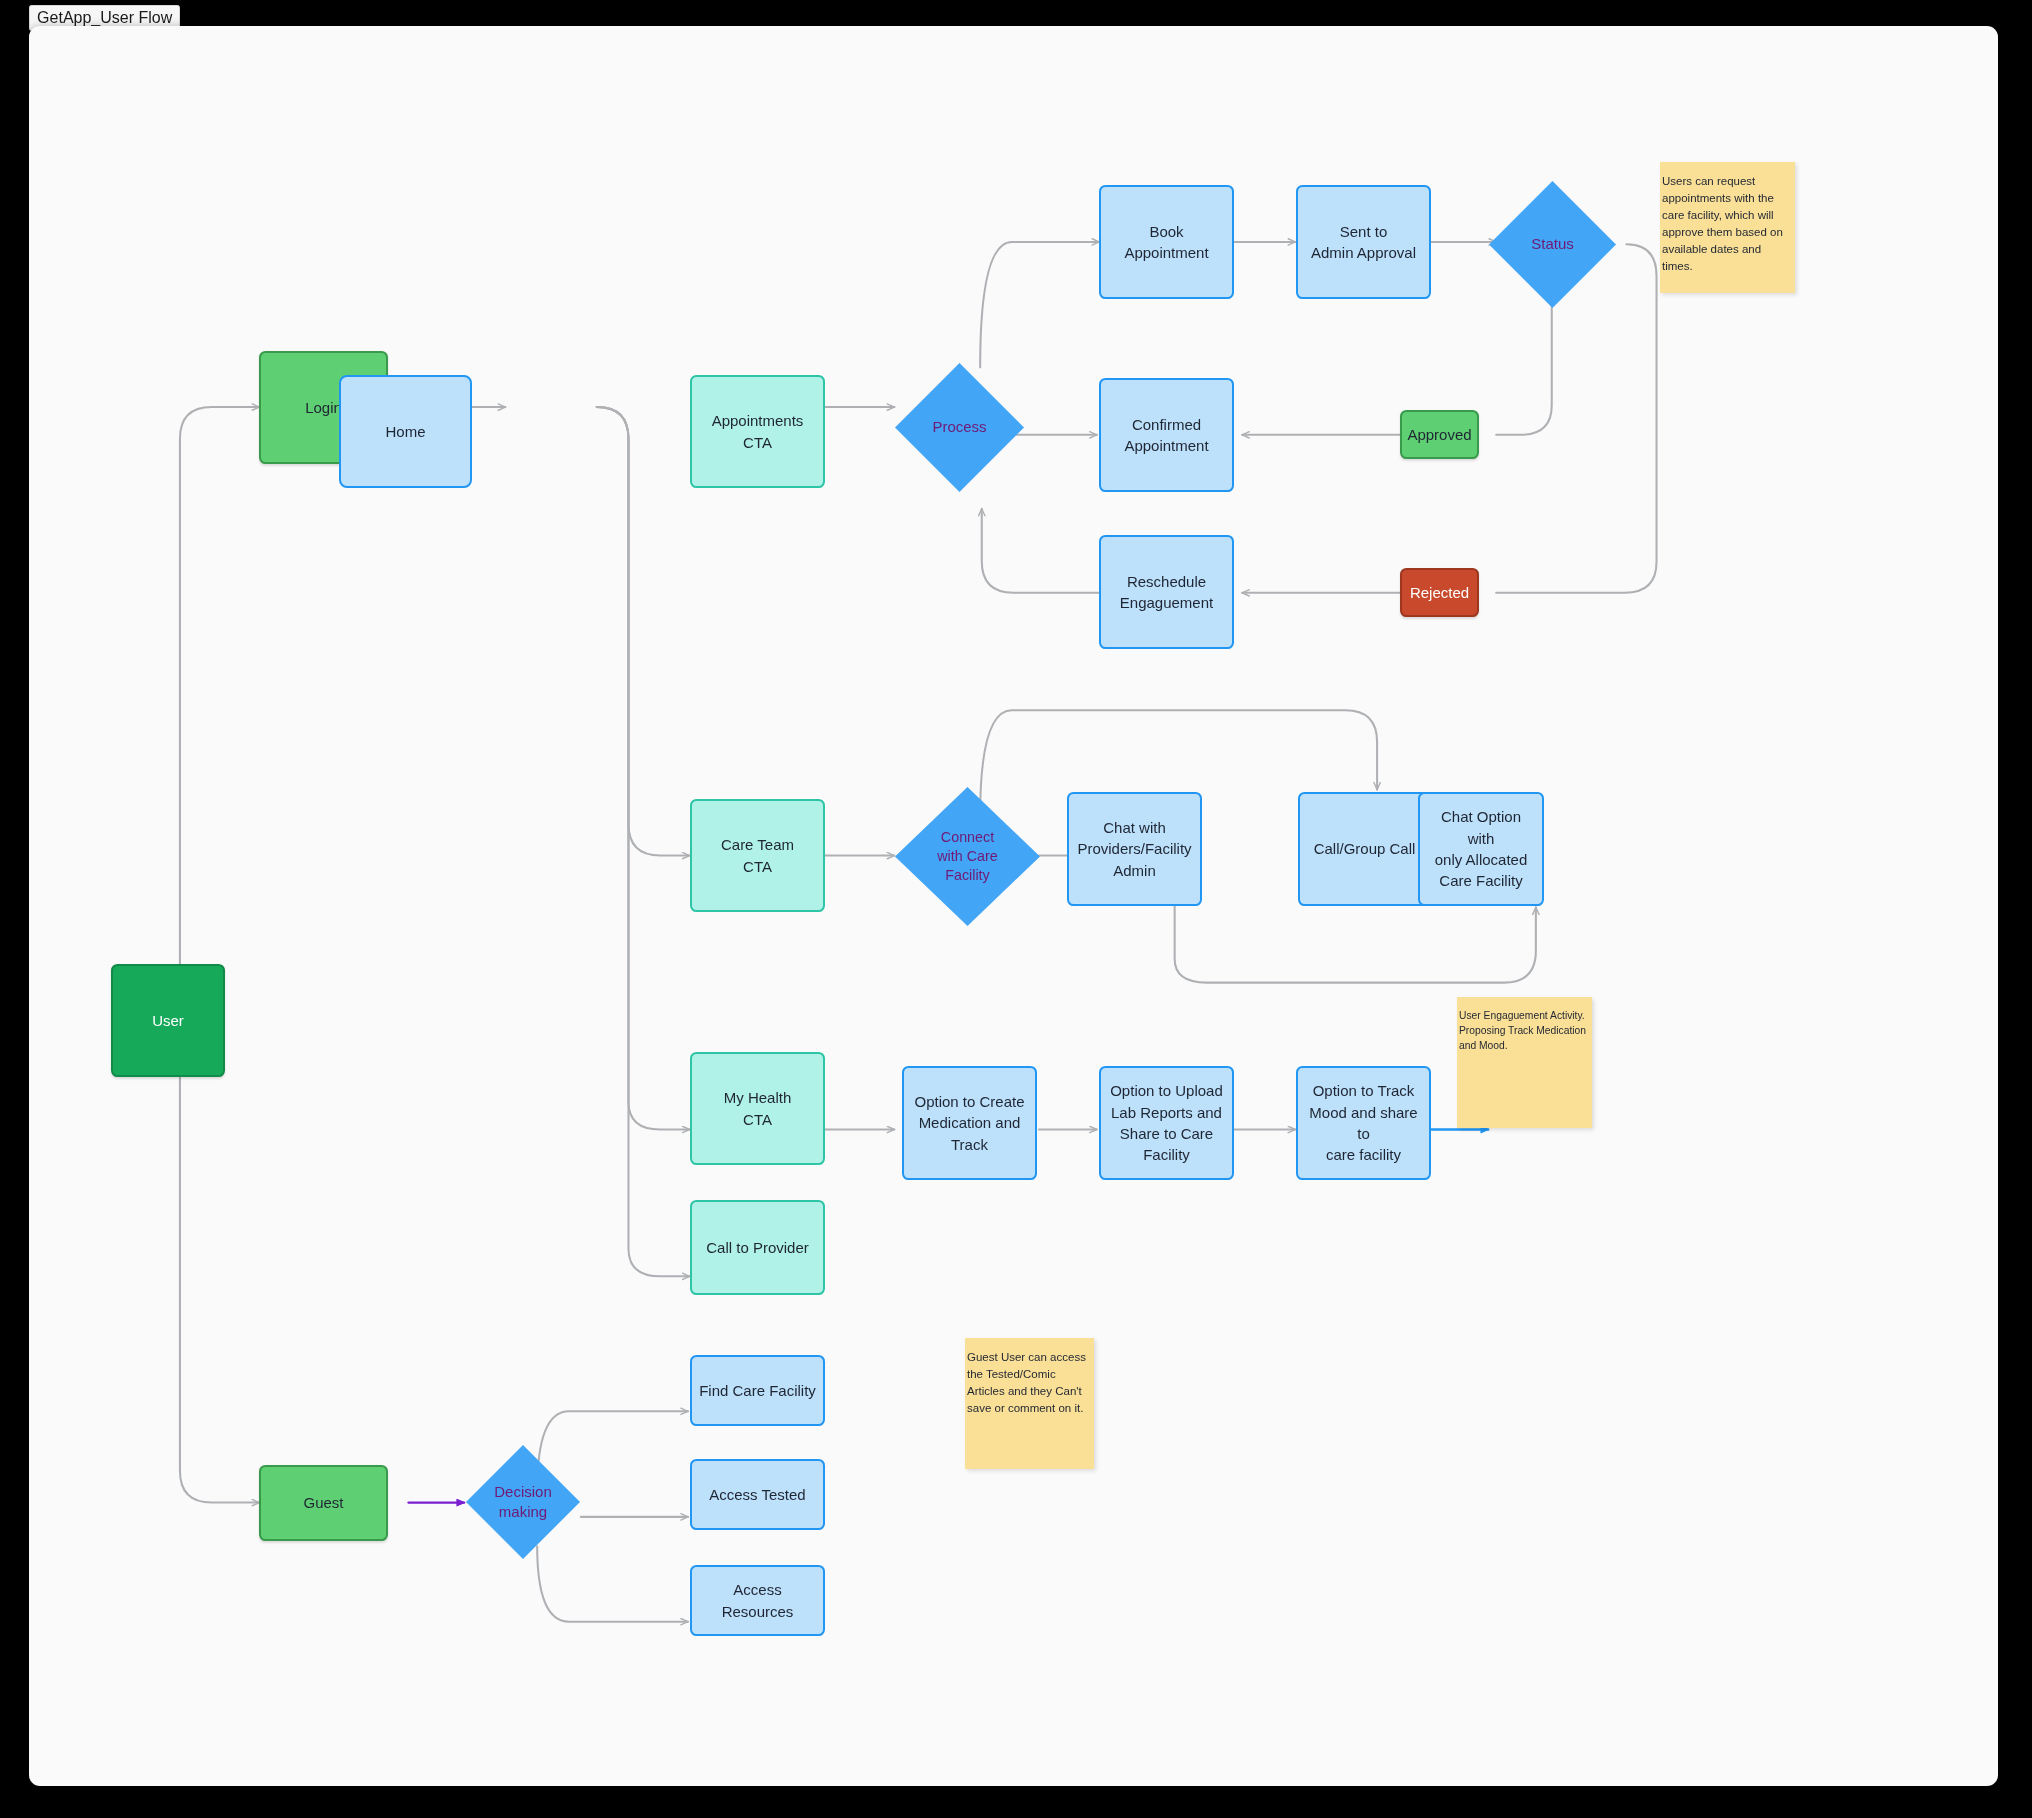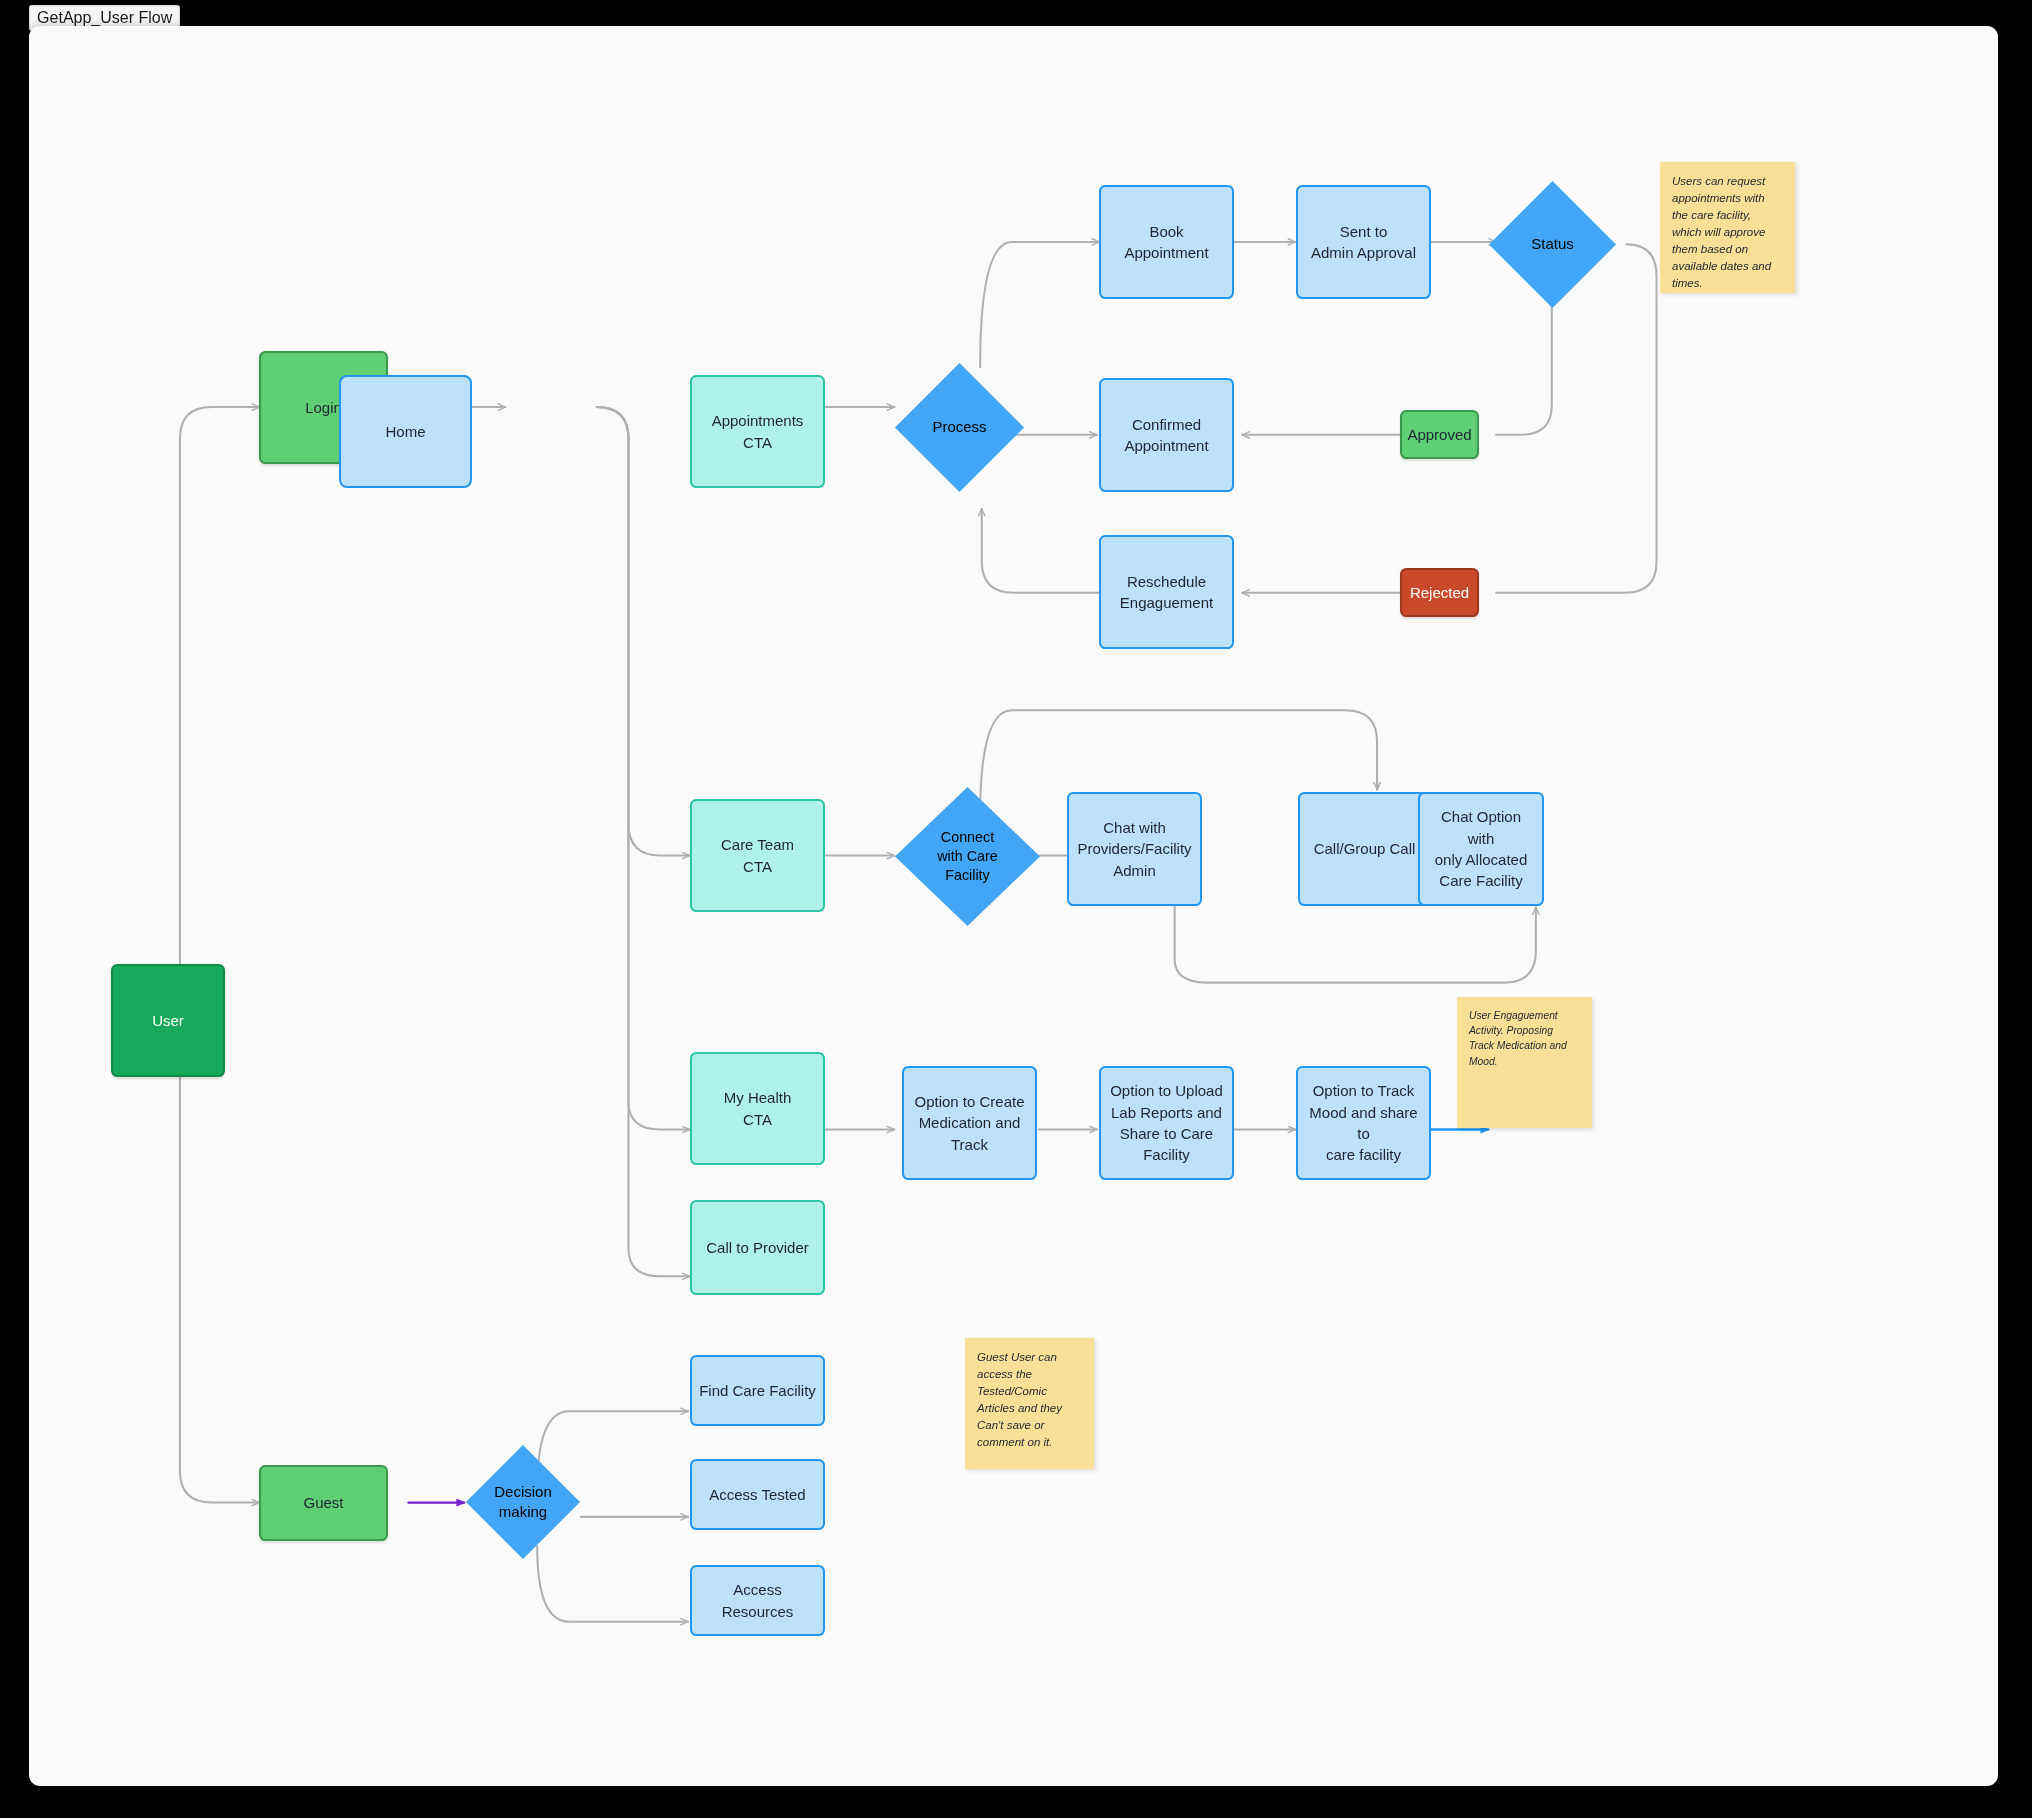--- a/index.html
+++ b/index.html
@@ -35,36 +35,35 @@
   
   .n-blue{background:#bde0fb;border:2.4px solid #2196f3;}
   .n-cyan{background:#b0f2e8;border:2.4px solid #2ec4a6;}
   .n-green{background:#5ecf72;border:2.4px solid #3a9a4c;box-shadow:0 1.6px 2.4px rgba(0,0,0,.12);}
   .n-green-dark{background:#17a95a;border:2.4px solid #0f8a48;color:#ffffff;box-shadow:0 1.6px 2.4px rgba(0,0,0,.12);}
   .n-red{background:#c8492b;border:2.4px solid #9d3720;color:#ffffff;box-shadow:0 1.6px 2.4px rgba(0,0,0,.12);}
 
   .diamond{
     position:absolute;
     display:flex;align-items:center;justify-content:center;text-align:center;
-    color:#000000;font-size:15px;line-height:1.35;
+    color:#701a75;font-size:15px;line-height:1.35;
     white-space:pre-line;
     background:#42a5f5;
     box-shadow:0 0 0 3.2px #d9ecfd;
     clip-path:polygon(50% 0,100% 50%,50% 100%,0 50%);
     -webkit-clip-path:polygon(50% 0,100% 50%,50% 100%,0 50%);
   }
 
   .sticky{
     position:absolute;box-sizing:border-box;
     background:#fadf96;color:#1f2633;
-    padding:11px 12px;
+    padding:11px 2px;
     font-size:11.5px;line-height:1.48;
     white-space:pre-line;
     box-shadow:1.6px 2.4px 4px rgba(0,0,0,.12);
-    font-style:italic;
   }
   .sticky .author{
     display:block;margin-top:11px;font-size:9px;color:#8a7a4f;
   }
 </style>
 </head>
 <body>
 
 <div id="root">
 

